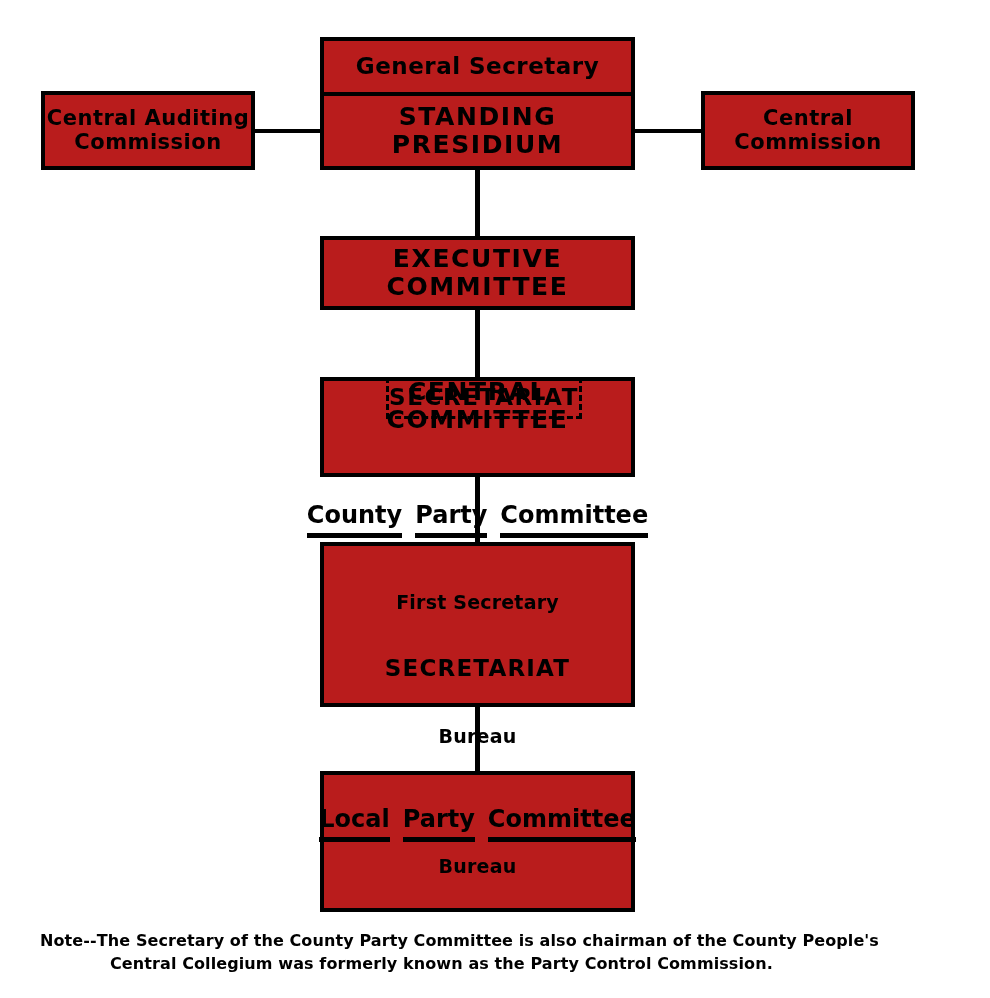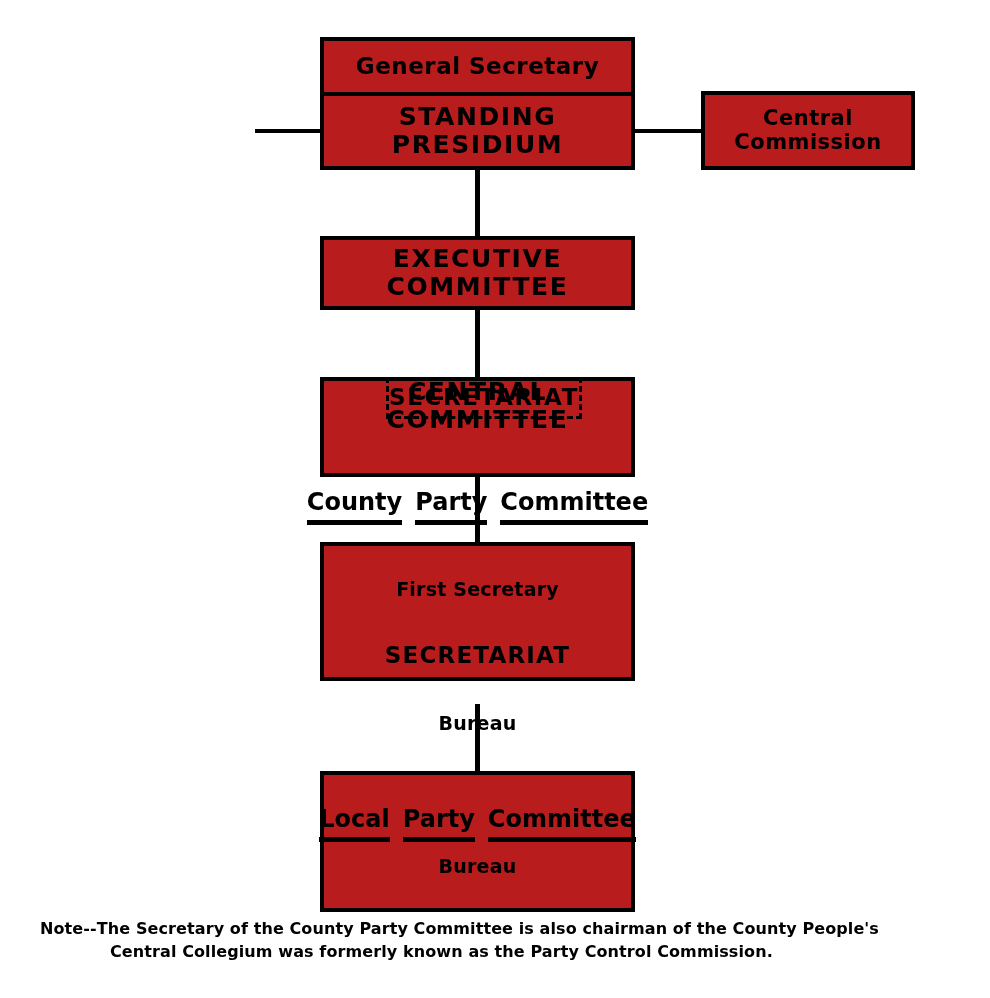--- a/index.html
+++ b/index.html
@@ -112,21 +112,21 @@
     justify-content: center;
     font-size: 23px;
     background: transparent;
   }
   #node-central-committee .cc-label {
     height: 50px;
     font-size: 25px;
   }
 
   #node-county-party {
-    left: 320px; top: 542px; width: 315px; height: 139px;
+    left: 320px; top: 542px; width: 315px; height: 165px;
     justify-content: center;
     padding: 6px 0;
     gap: 40px;
   }
   #node-local-party {
     left: 320px; top: 771px; width: 315px; height: 141px;
     justify-content: center;
     padding: 6px 0;
   }
 
@@ -155,21 +155,21 @@
   #footnote {
     position: absolute;
     left: 40px;
     top: 917px;
     width: 900px;
     font-size: 16px;
     font-weight: bold;
     line-height: 1.45;
     letter-spacing: 0.1px;
   }
-  .fn-row { display: flex; }
+  .fn-row { display: flex; margin-top: 12px; }
   .fn-tag { flex: 0 0 auto; white-space: pre; }
   .fn-body { flex: 1 1 auto; }
   .fn-indent { padding-left: 70px; }
 </style>
 </head>
 <body>
 
 <div id="chart-canvas">
 
   <div class="line-h" style="left:255px; top:129px; width:69px; height:4px;"></div>
@@ -179,20 +179,24 @@
   <div class="line-v" style="left:475px; top:307px; width:5px; height:72px;"></div>
   <div class="line-v" style="left:475px; top:474px; width:5px; height:70px;"></div>
   <div class="line-v" style="left:475px; top:704px; width:5px; height:69px;"></div>
 
   <div class="node" id="node-standing-presidium">
     <div class="node-row seg-top t-title">General Secretary</div>
     <div class="divider"></div>
     <div class="node-row seg-bottom t-caps">STANDING PRESIDIUM</div>
   </div>
 
+  <div class="node side-node" id="node-central-auditing">
+    <div class="node-row t-title">Central Auditing</div>
+    <div class="node-row t-title">Commission</div>
+  </div>
 
   <div class="node side-node" id="node-central-collegium">
     <div class="node-row t-title">Central</div>
     <div class="node-row t-title">Commission</div>
   </div>
 
   <div class="node" id="node-executive-committee">
     <div class="node-row t-caps" style="height:100%;">EXECUTIVE COMMITTEE</div>
   </div>
 

